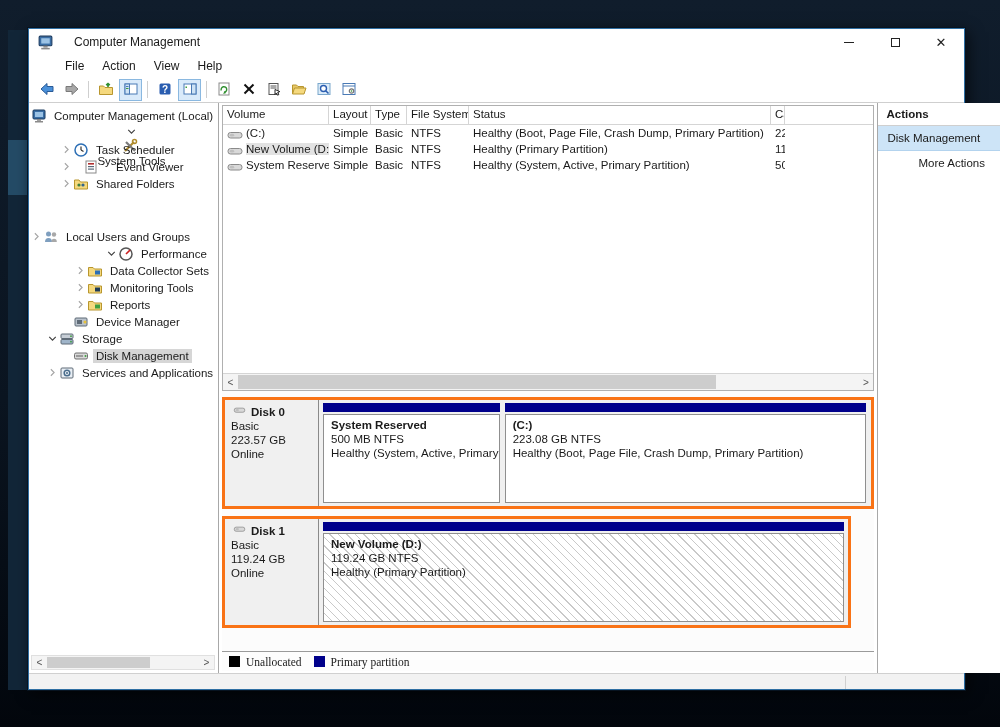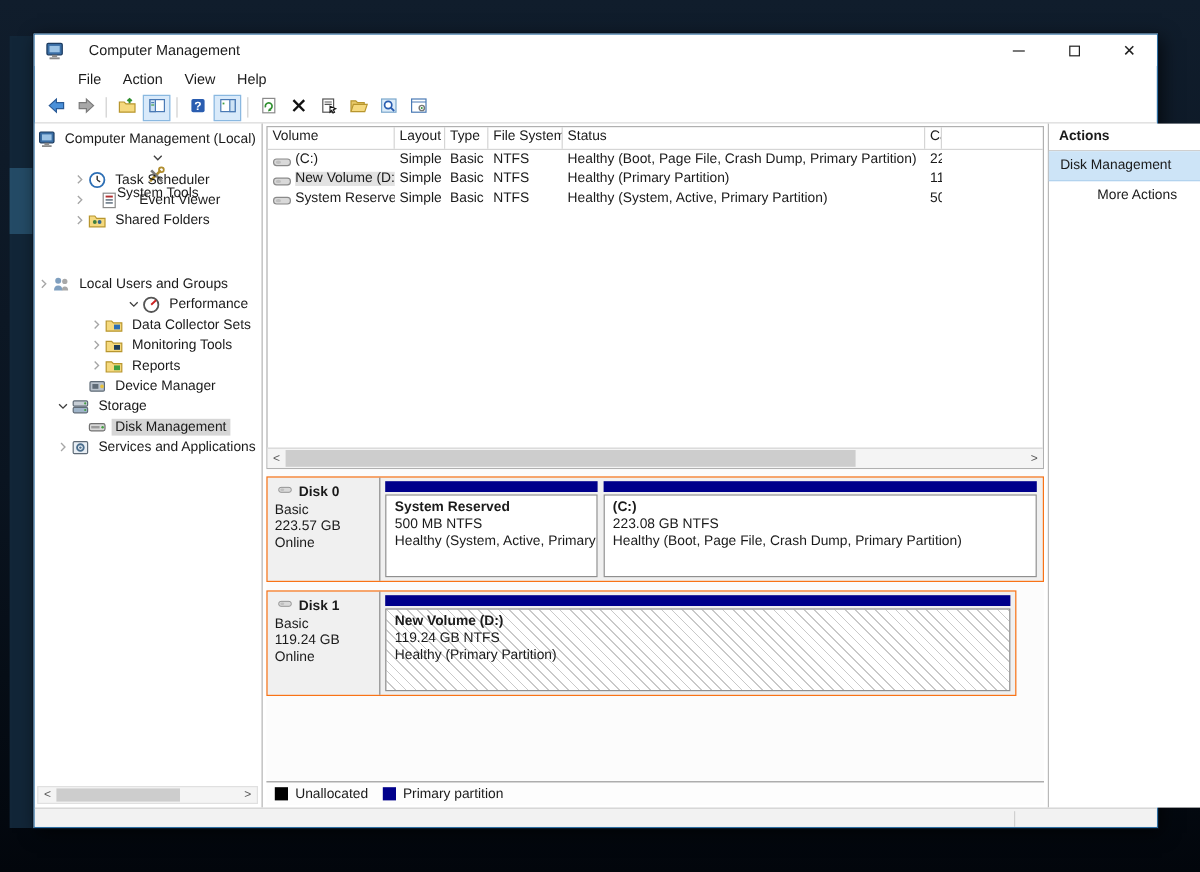--- a/index.html
+++ b/index.html
@@ -54,33 +54,33 @@
   .table-header { display:flex; height:19px; border-bottom:1px solid #d5d5d5; flex:none; }
   .th { padding:2px 4px; border-right:1px solid #d5d5d5; white-space:nowrap; overflow:hidden; flex:none; }
   .table-body { flex:1; overflow:hidden; }
   .tr { display:flex; height:16px; align-items:center; }
   .td { padding:0 4px; white-space:nowrap; overflow:hidden; flex:none; display:flex; align-items:center; }
   .vol-icon { width:16px; height:13px; margin-right:3px; flex:none; }
   .vol-name.selected { background:#e2e2e2; }
   .hscroll { height:17px; flex:none; border-top:1px solid #d5d5d5; background:#f4f4f4; display:flex; align-items:center; }
 
   .disk-area { flex:1; background:#fcfcfc; padding:6px 0 0 0; }
-  .disk-panel { height:88px; border:1px solid #f97316; background:#f0f0f0; display:flex; margin-bottom:7px; }
+  .disk-panel { height:112px; border:3px solid #f97316; background:#f0f0f0; display:flex; margin-bottom:7px; }
   .disk-panel.narrow { width:96.4%; }
   .disk-info { width:94px; flex:none; border-right:1px solid #8a8a8a; padding:4px 6px; line-height:14px; }
   .disk-info .dname { display:flex; align-items:center; font-weight:bold; }
   .disk-info .dname svg { width:17px; height:12px; margin-right:3px; }
   .disk-parts { flex:1; display:flex; padding:3px 4px; gap:5px; }
   .part { display:flex; flex-direction:column; min-width:0; }
   .part-bar { height:9px; background:#00008B; flex:none; }
   .part-body { flex:1; margin-top:2px; border:1px solid #8f8f8f; background:#fff; padding:3px 7px; overflow:hidden; line-height:14px; white-space:nowrap; }
   .part-body.hatched { background:repeating-linear-gradient(45deg,#ffffff 0 5px,#c9c9c9 5px 6px); }
   .part-title { font-weight:bold; }
 
-  .legend-row { height:20px; flex:none; border-top:1px solid #9a9a9a; background:#fdfdfd; display:flex; align-items:center; padding-left:7px; gap:12px; }
+  .legend-row { height:20px; flex:none; border-top:1px solid #9a9a9a; background:#fdfdfd; display:flex; align-items:center; padding-left:7px; gap:12px;font-family:Liberation Serif, serif; }
   .legend-item { display:flex; align-items:center; gap:6px; }
   .legend-swatch { width:11px; height:11px; flex:none; }
 
   .actions-pane { width:172px; flex:none; border-left:1px solid #a8a8a8; background:#fff; }
   .actions-header { height:23px; line-height:23px; padding-left:8px; font-weight:bold; border-bottom:1px solid #cfcfcf; }
   .actions-item { height:25px; display:flex; align-items:center; padding:0 9px; background:#cde4f7; border-bottom:1px solid #b3d3ee; }
   .actions-more { height:24px; display:flex; align-items:center; padding-left:40px; position:relative; }
 
   .status-bar { position:absolute; bottom:0; left:0; right:0; height:16px; background:#f2f2f2; border-top:1px solid #d0d0d0; }
   .status-div { position:absolute; right:118px; top:2px; bottom:0; width:1px; background:#d0d0d0; }

